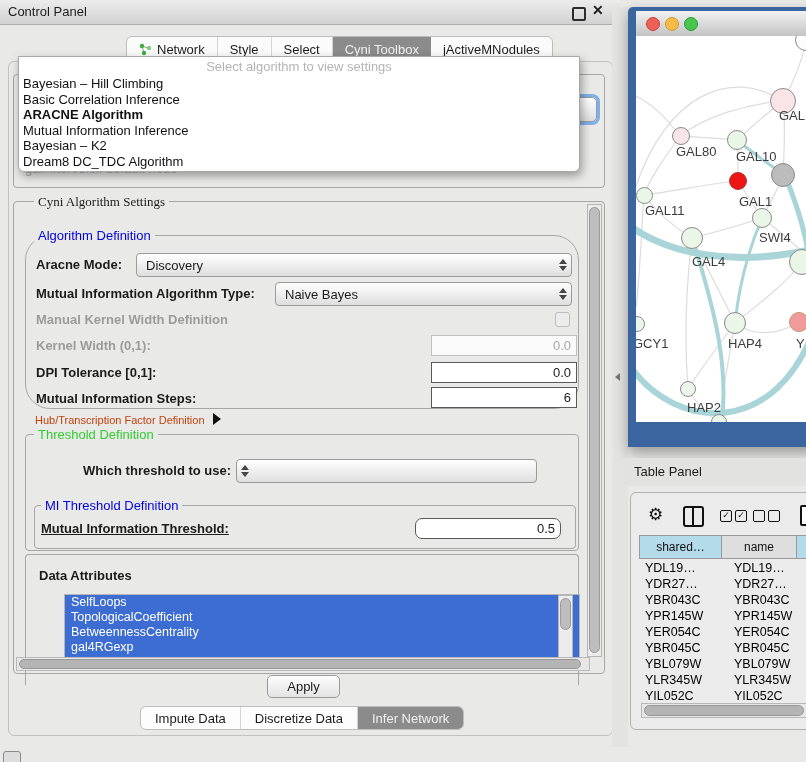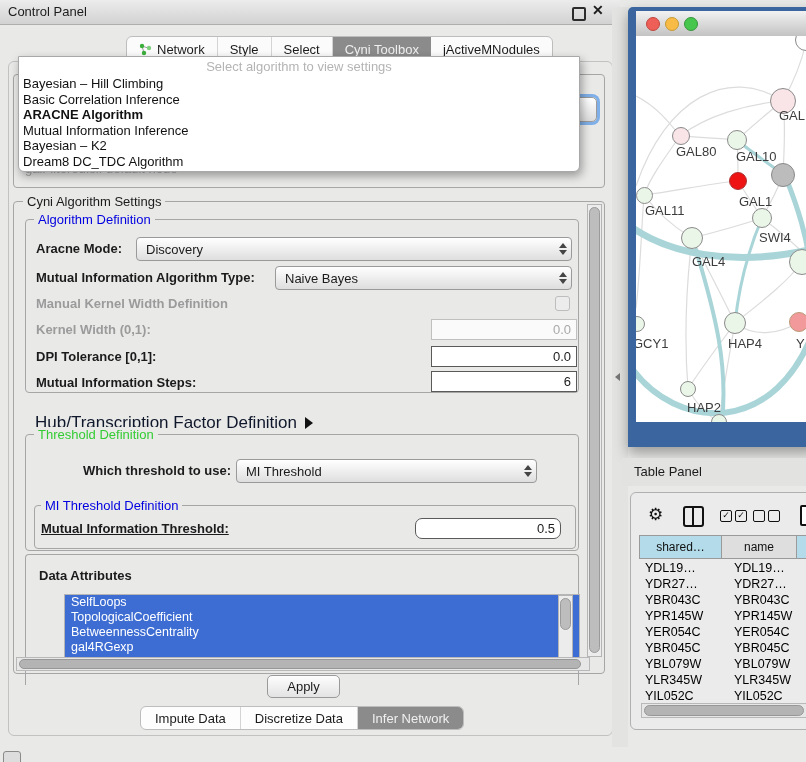--- a/index.html
+++ b/index.html
@@ -45,21 +45,21 @@
   .tri-up{width:0;height:0;border-left:4px solid transparent;border-right:4px solid transparent;border-bottom:5px solid #444;}
   .tri-dn{width:0;height:0;border-left:4px solid transparent;border-right:4px solid transparent;border-top:5px solid #444;}
   .field{position:absolute;height:19px;background:#fff;border:1px solid #5a5a5a;font-size:13px;
          text-align:right;padding-right:5px;line-height:19px;}
   .field.dis{border:1px solid #c0c0c0;background:#fafafa;color:#a8a8a8;}
   .cb{position:absolute;width:13px;height:13px;border:1px solid #bdbdbd;border-radius:3px;background:#ececec;}
   .arrow-r{display:inline-block;width:0;height:0;border-top:6px solid transparent;border-bottom:6px solid transparent;
            border-left:8px solid #111;margin-left:8px;vertical-align:-1px;}
   .arrow-d{display:inline-block;width:0;height:0;border-left:6px solid transparent;border-right:6px solid transparent;
            border-top:8px solid #111;margin-left:6px;vertical-align:1px;}
-  .plain13{position:absolute;font-size:17px;color:#0f172a;white-space:nowrap;}
+  .plain13{position:absolute;font-size:11px;color:#c2410c;white-space:nowrap;}
   .list{position:absolute;background:#fff;border:1px solid #b5b5b5;overflow:hidden;}
   .list-item{height:15px;background:#3d6dd2;color:#fff;font-size:12.5px;padding-left:6px;white-space:nowrap;}
   .vsb{position:absolute;background:#ececec;border:1px solid #b5b5b5;}
   .vsb .thumb{position:absolute;left:1px;right:1px;background:#bdbdbd;border:1px solid #9a9a9a;border-radius:6px;}
   .hsb{position:absolute;background:#e7e7e7;border:1px solid #b8b8b8;}
   .hsb .thumb{position:absolute;top:1px;bottom:1px;background:#b4b4b4;border:1px solid #979797;border-radius:6px;}
   .btn{position:absolute;height:21px;border:1px solid #9a9a9a;border-radius:5px;
        background:linear-gradient(#fdfdfd,#e3e3e3);font-size:13px;display:flex;align-items:center;justify-content:center;}
   .btabs{left:140px;top:706px;height:22px;display:flex;background:#fdfdfd;border:1px solid #bdbdbd;border-radius:6px;overflow:hidden;}
   .btab{display:flex;align-items:center;padding:0 14px;font-size:13px;border-right:1px solid #d4d4d4;}
@@ -142,23 +142,23 @@
       </div>
   </div>
 
   <div class="abs content-panel"></div>
 
   <div class="abs hidden-group"></div>
   <div class="abs hidden-combo"></div>
   <div class="abs hidden-text">galFiltered.sif default node</div>
 
   <div class="abs group" style="left:13px;top:201px;width:590px;height:471px;">
-    <div class="chip" style="left:9px;top:-8px;">Cyni Algorithm Settings</div>
-
-    <div class="group" style="position:absolute;left:11px;top:17px;width:552px;height:172px;">
+    <div class="chip" style="left:20px;top:-8px;font-family:Liberation Serif, serif;">Cyni Algorithm Settings</div>
+
+    <div class="group" style="position:absolute;left:11px;top:33px;width:552px;height:172px;border-radius:25px;">
       <div class="chip blue" style="left:8px;top:-8px;">Algorithm Definition</div>
 
       <div class="lbl" style="left:10px;top:21px;">Aracne Mode:</div>
       <div class="combo" style="left:110px;top:17px;width:434px;">
         <span class="ct">Discovery</span>
         <span class="stepper">
             <span class="tri-up"></span>
             <span class="tri-dn"></span>
           </span>
       </div>
@@ -187,21 +187,20 @@
 
     <div class="plain13" style="left:21px;top:211px;">
       <span>Hub/Transcription Factor Definition</span><span class="arrow-r"></span>
     </div>
 
     <div class="group" style="position:absolute;left:11px;top:232px;width:552px;height:115px;">
       <div class="chip green" style="left:8px;top:-8px;">Threshold Definition</div>
 
       <div class="lbl" style="left:57px;top:28px;">Which threshold to use:</div>
       <div class="combo" style="left:210px;top:24px;width:299px;">
-        <span class="ct">MI Threshold</span>
         <span class="stepper">
             <span class="tri-up"></span>
             <span class="tri-dn"></span>
           </span>
       </div>
 
       <div class="group" style="position:absolute;left:8px;top:70px;width:540px;height:42px;">
         <div class="chip blue" style="left:6px;top:-8px;">MI Threshold Definition</div>
         <div class="lbl" style="left:6px;top:15px;text-decoration:underline;">Mutual Information Threshold:</div>
         <div class="field" style="left:380px;top:12px;width:139px;border-radius:7px;">0.5</div>

